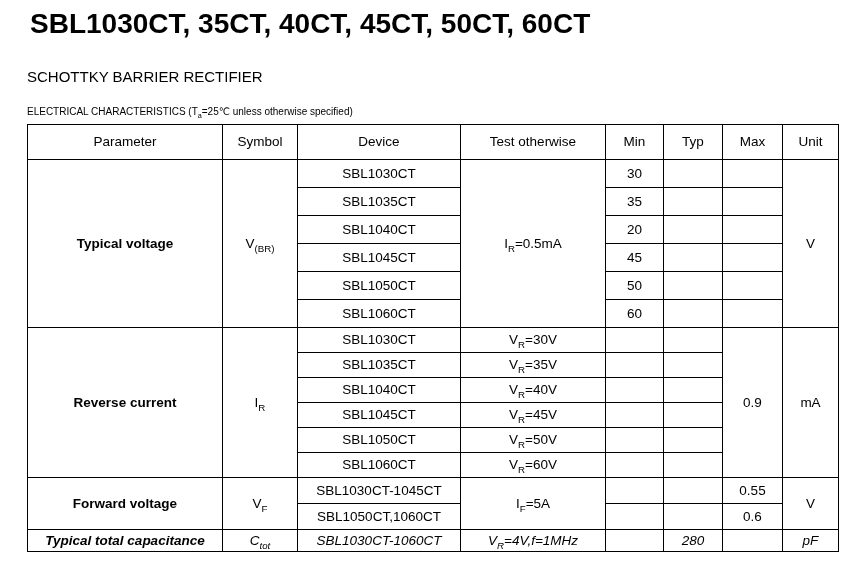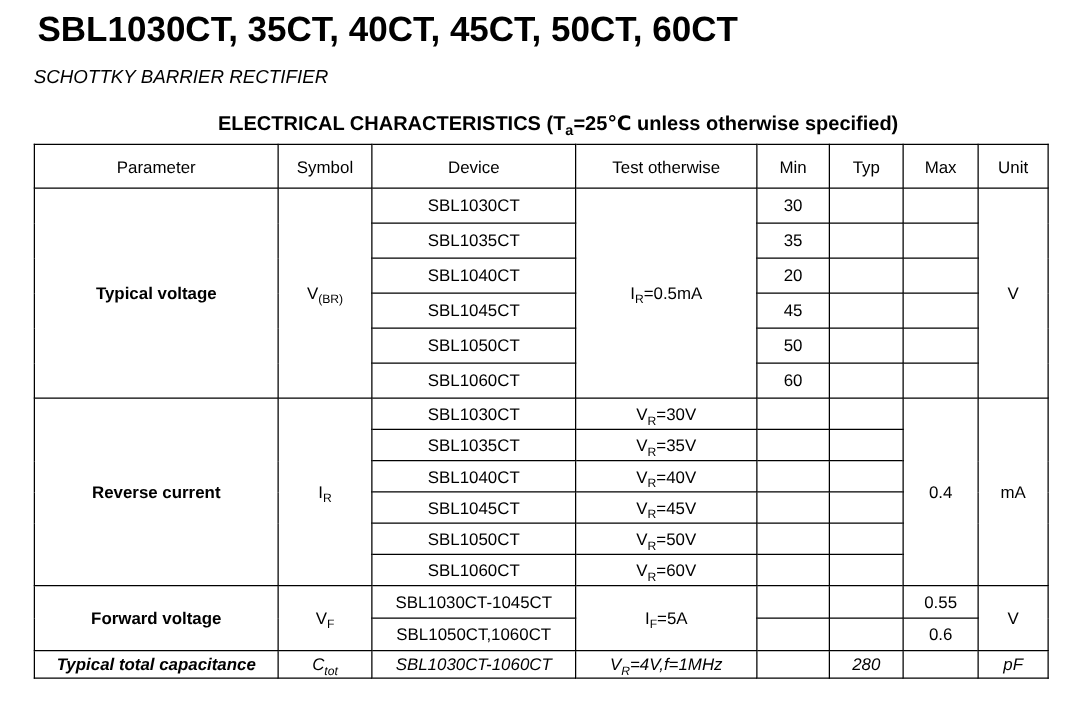--- a/index.html
+++ b/index.html
@@ -18,29 +18,27 @@
     background: #ffffff;
   }
   .doc-title {
     font-size: 28px;
     font-weight: bold;
     margin: 3px;
     line-height: 1.1;
   }
   .doc-subtitle {
     font-size: 15px;
-    margin-top: 13px;
-    font-style: italic;
+    margin-top: 28px;
   }
   .section-heading {
-    font-size: 16px;
-    font-weight: bold;
+    font-size: 10px;
+    font-weight: normal;
     margin: 21px 0 7px 0;
     line-height: 1.1;
-    text-align: center;
   }
   sub {
     font-size: 0.72em;
     line-height: 0;
   }
   table.chars {
     border-collapse: collapse;
     table-layout: fixed;
     width: 811px;
   }
@@ -144,21 +142,21 @@
         <td></td>
       </tr>
 
       <tr class="rc">
         <td class="param" rowspan="6">Reverse current</td>
         <td rowspan="6"><span>I</span><sub>R</sub></td>
         <td>SBL1030CT</td>
         <td><span>V</span><sub>R</sub><span>=30V</span></td>
         <td></td>
         <td></td>
-        <td rowspan="6">0.4</td>
+        <td rowspan="6">0.9</td>
         <td rowspan="6">mA</td>
       </tr>
       <tr class="rc">
         <td>SBL1035CT</td>
         <td><span>V</span><sub>R</sub><span>=35V</span></td>
         <td></td>
         <td></td>
       </tr>
       <tr class="rc">
         <td>SBL1040CT</td>

